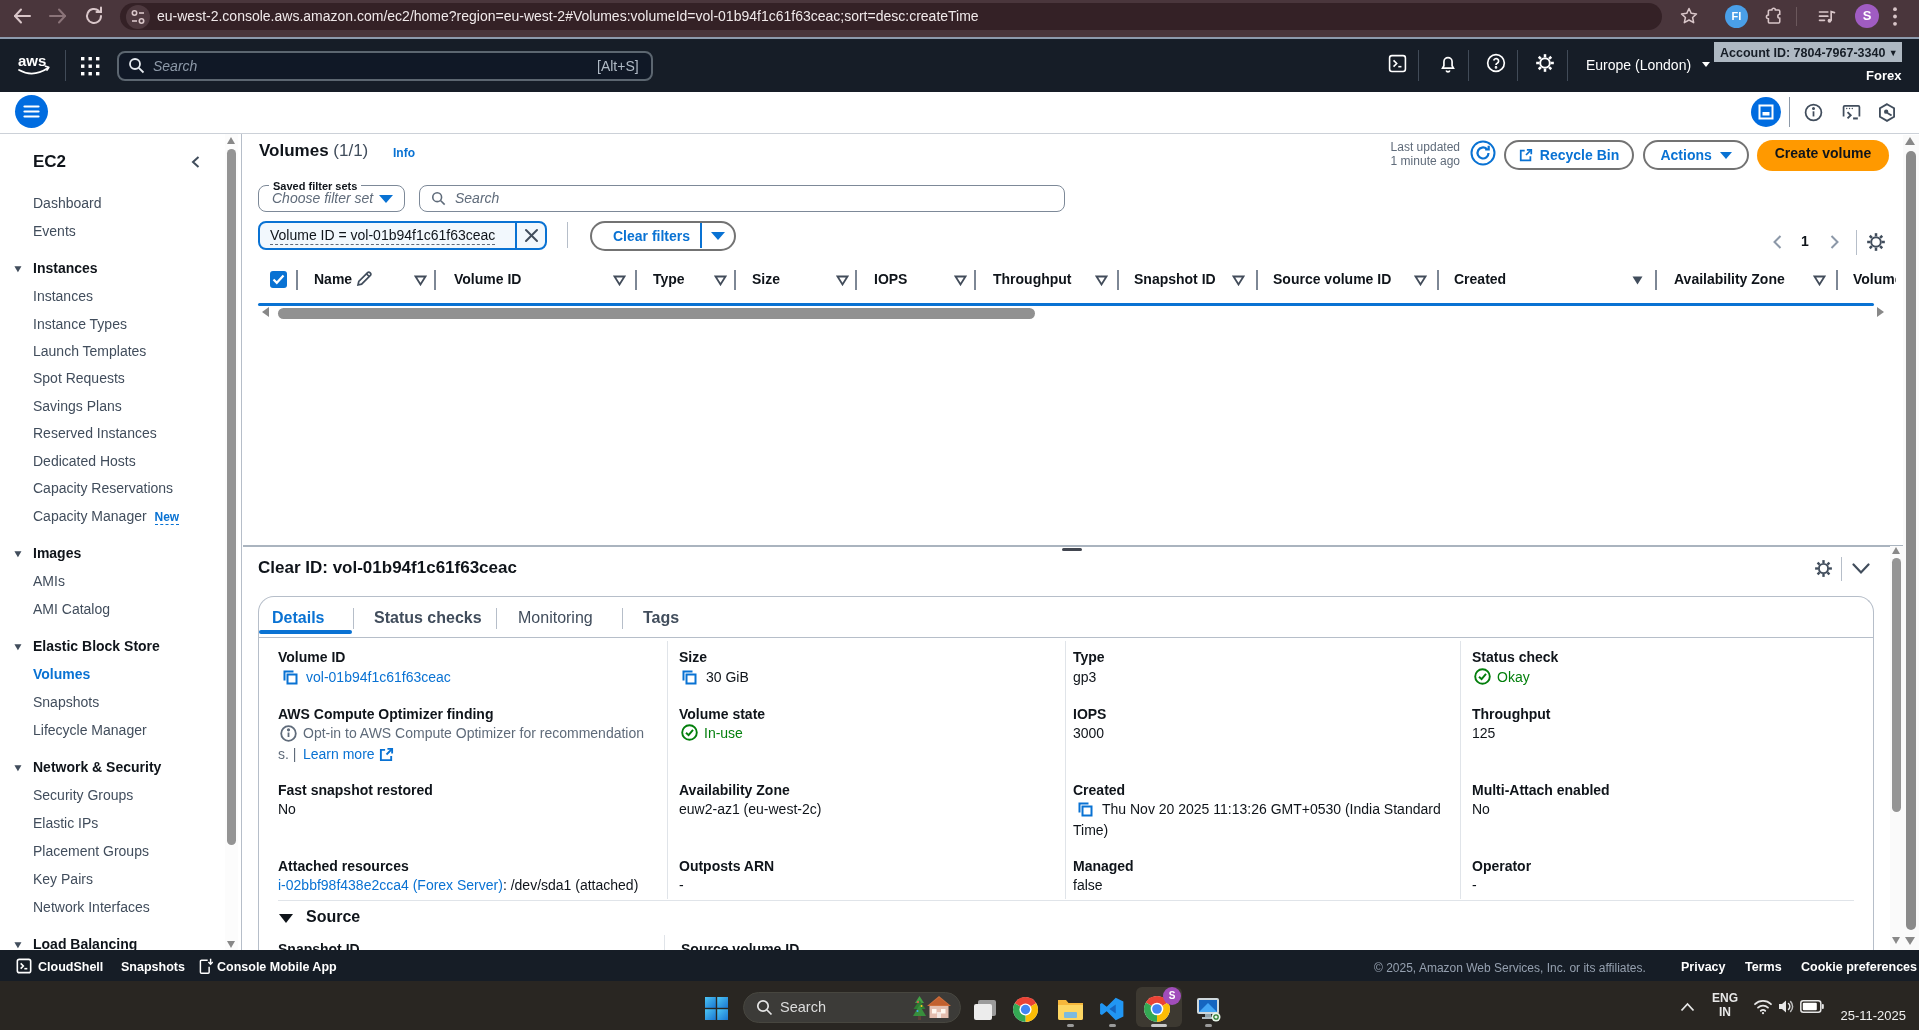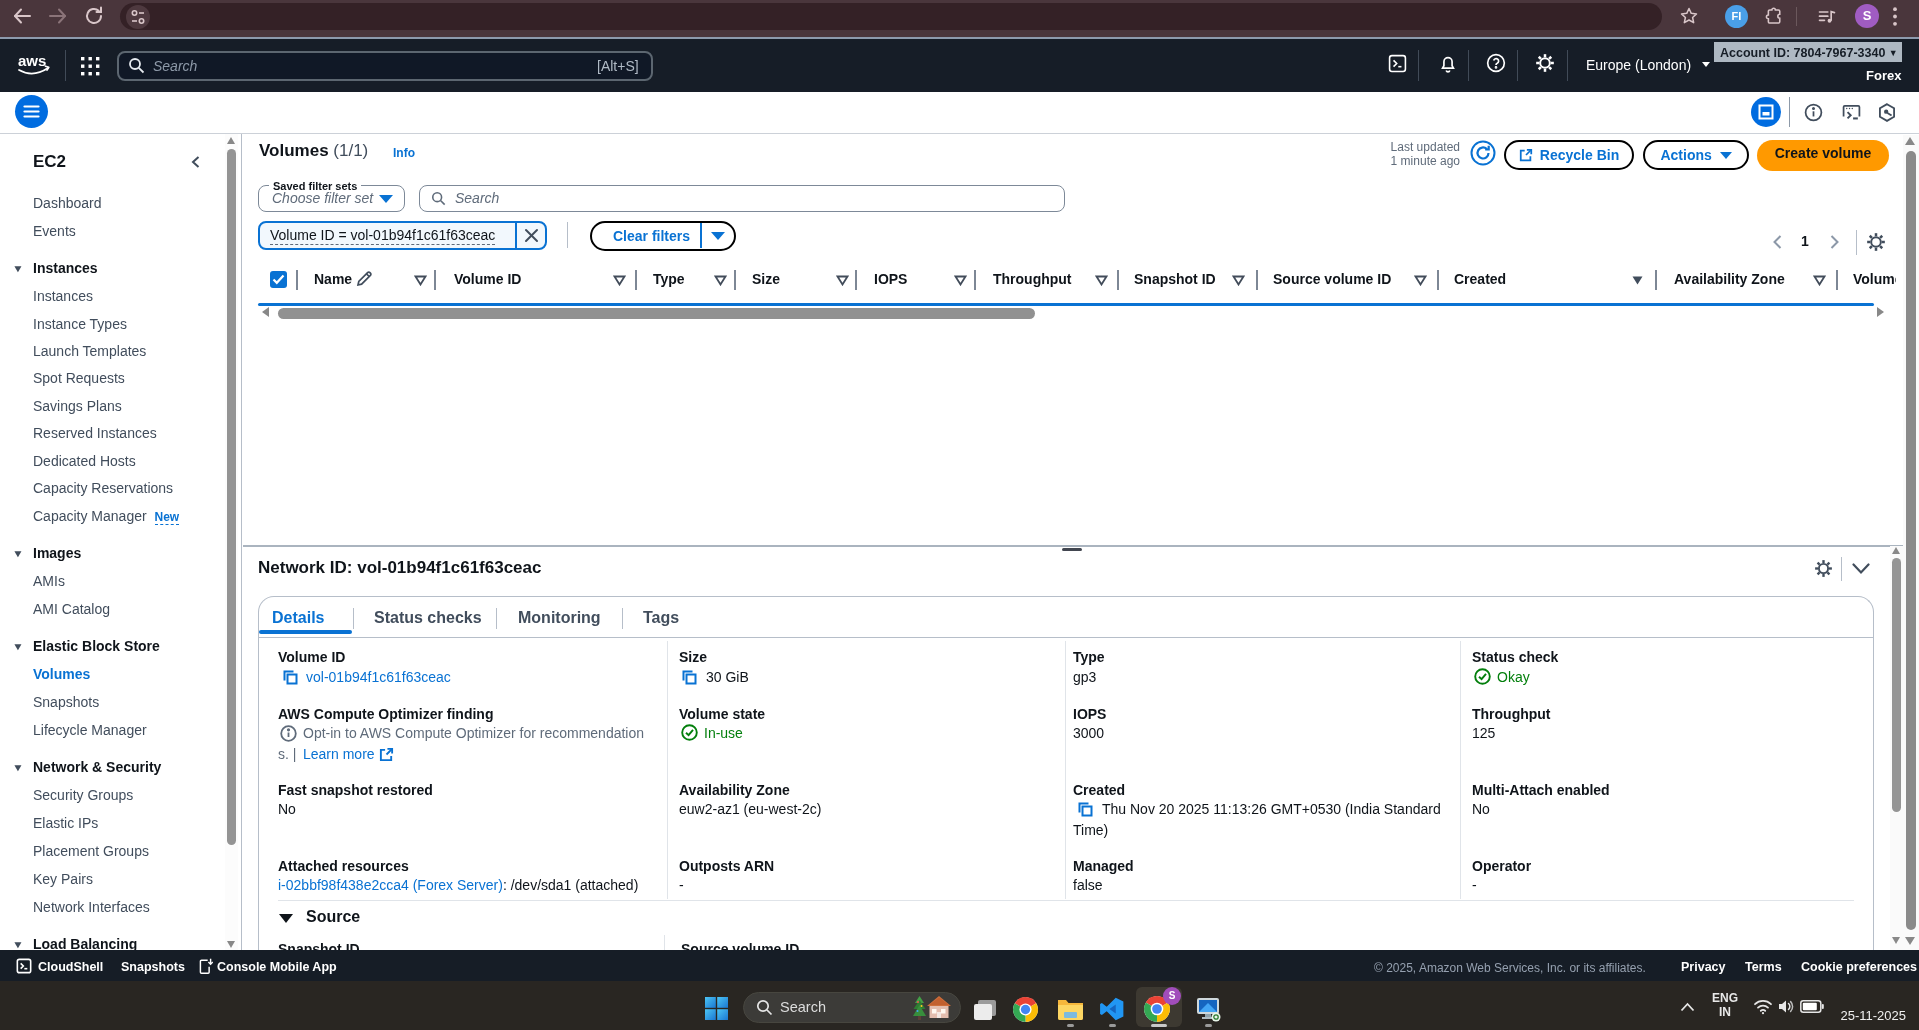--- a/index.html
+++ b/index.html
@@ -19,37 +19,38 @@
 #iconrow{position:absolute;left:0;top:92px;width:1919px;height:42px;background:#fff;border-bottom:1px solid #ccd1d8}
 
 #sidebar{position:absolute;left:0;top:134px;width:242px;height:816px;background:#fff;border-right:1px solid #b6bec9}
 .side-item{position:absolute;left:33px;font-size:14px;color:#414d5c;white-space:nowrap}
 .side-hdr{font-weight:bold;color:#0f141a}
 .side-tri{position:absolute;left:12px;font-size:12px;color:#414d5c;transform:scaleY(0.85)}
 
 #footer{position:absolute;left:0;top:950px;width:1919px;height:31px;background:#161d26;color:#fff;font-size:13px}
 
 #taskbar{position:absolute;left:0;top:981px;width:1919px;height:49px;background:#292622}
-.btn{position:absolute;height:30px;border:2px solid #000000;border-radius:16px;color:#0972d3;font-weight:bold;font-size:14px;text-align:center;background:#fff}
+.btn{position:absolute;height:30px;border:2px solid #737373;border-radius:16px;color:#0972d3;font-weight:bold;font-size:14px;text-align:center;background:#fff}
 .lbl{font-weight:bold;font-size:14px;color:#0f141a}
 </style>
 </head>
 <body>
 <div id="screen">
 
   <div id="chrome"></div>
   <div id="greystrip"></div>
   <div id="omnibox"></div>
   <div id="tunecircle"></div>
   <svg class="abs" style="left:125px;top:4px" width="26" height="26" viewBox="0 0 26 26" fill="none" stroke="#d9c6c9" stroke-width="1.6">
     <circle cx="9.5" cy="9" r="2.2"></circle>
       <line x1="14" y1="9" x2="19" y2="9"></line>
     <circle cx="16.5" cy="17" r="2.2"></circle>
       <line x1="7" y1="17" x2="12" y2="17"></line>
   </svg>
+  <div class="url">eu-west-2.console.aws.amazon.com/ec2/home?region=eu-west-2#Volumes:volumeId=vol-01b94f1c61f63ceac;sort=desc:createTime</div>
 
   <svg class="abs" style="left:11px;top:5px" width="22" height="22" viewBox="0 0 22 22" fill="none" stroke="#d9c6c9" stroke-width="2" stroke-linecap="round" stroke-linejoin="round">
       <line x1="4" y1="11" x2="19" y2="11"></line>
       <polyline points="10,4.5 4,11 10,17.5"></polyline>
     </svg>
   <svg class="abs" style="left:47px;top:5px" width="22" height="22" viewBox="0 0 22 22" fill="none" stroke="#8b7479" stroke-width="2" stroke-linecap="round" stroke-linejoin="round">
       <line x1="3" y1="11" x2="18" y2="11"></line>
       <polyline points="12,4.5 18,11 12,17.5"></polyline>
     </svg>
   <svg class="abs" style="left:83px;top:5px" width="22" height="22" viewBox="0 0 22 22" fill="none" stroke="#d9c6c9" stroke-width="2" stroke-linecap="round">
@@ -352,21 +353,21 @@
   </div>
   <div class="abs" style="left:258px;top:303px;width:1616px;height:3px;background:#0972d3;border-radius:2px"></div>
 
   <div class="abs" style="left:262px;top:307px;width:0;height:0;border-top:5px solid transparent;border-bottom:5px solid transparent;border-right:7px solid #888"></div>
   <div class="abs" style="left:278px;top:308px;width:757px;height:11px;background:#919191;border-radius:6px"></div>
   <div class="abs" style="left:1877px;top:307px;width:0;height:0;border-top:5px solid transparent;border-bottom:5px solid transparent;border-left:7px solid #888"></div>
 
   <div id="panel"></div>
   <div class="abs" style="left:243px;top:545px;width:1676px;height:2px;background:#aab4bf"></div>
   <div class="abs" style="left:1062px;top:548px;width:20px;height:3px;background:#424650;border-radius:2px"></div>
-  <div class="abs" style="left:258px;top:558px;font-size:17px;font-weight:bold;color:#0f141a">Network ID: vol-01b94f1c61f63ceac</div>
+  <div class="abs" style="left:258px;top:558px;font-size:17px;font-weight:bold;color:#0f141a">Clear ID: vol-01b94f1c61f63ceac</div>
   <svg class="abs" style="left:1814px;top:559px" width="19" height="19" viewBox="0 0 24 24" fill="none" stroke="#414d5c">
       <circle cx="12" cy="12" r="5.8" stroke-width="2.4"></circle>
       <g stroke-width="3.0">
         <line x1="18.9" y1="12.0" x2="22.6" y2="12.0"></line>
         <line x1="16.9" y1="16.9" x2="19.5" y2="19.5"></line>
         <line x1="12.0" y1="18.9" x2="12.0" y2="22.6"></line>
         <line x1="7.1" y1="16.9" x2="4.5" y2="19.5"></line>
         <line x1="5.1" y1="12.0" x2="1.4" y2="12.0"></line>
         <line x1="7.1" y1="7.1" x2="4.5" y2="4.5"></line>
         <line x1="12.0" y1="5.1" x2="12.0" y2="1.4"></line>
@@ -377,21 +378,21 @@
   <svg class="abs" style="left:1852px;top:563px" width="18" height="12" viewBox="0 0 18 12" fill="none" stroke="#414d5c" stroke-width="2.2" stroke-linecap="round">
       <polyline points="1.5,1.5 9,9.5 16.5,1.5"></polyline>
     </svg>
 
   <div class="abs" style="left:258px;top:596px;width:1616px;height:434px;border:1px solid #b6bec9;border-radius:16px 16px 0 0;border-bottom:none"></div>
 
   <div class="abs" style="left:272px;top:609px;font-size:16px;font-weight:bold;color:#0972d3">Details</div>
   <div class="abs" style="left:353px;top:608px;width:1px;height:21px;background:#b6bec9"></div>
   <div class="abs" style="left:374px;top:609px;font-size:16px;font-weight:bold;color:#414d5c">Status checks</div>
   <div class="abs" style="left:496px;top:608px;width:1px;height:21px;background:#b6bec9"></div>
-  <div class="abs" style="left:518px;top:609px;font-size:16px;font-weight:bold;color:#414d5c">Monitoring</div>
+  <div class="abs" style="left:518px;top:609px;font-size:16px;font-weight:normal;color:#414d5c">Monitoring</div>
   <div class="abs" style="left:622px;top:608px;width:1px;height:21px;background:#b6bec9"></div>
   <div class="abs" style="left:643px;top:609px;font-size:16px;font-weight:bold;color:#414d5c">Tags</div>
   <div class="abs" style="left:259px;top:637px;width:1614px;height:1px;background:#b6bec9"></div>
   <div class="abs" style="left:259px;top:630px;width:93px;height:4px;background:#0972d3;border-radius:2px"></div>
 
   <div class="abs" style="left:667px;top:641px;width:1px;height:258px;background:#e0e4e9"></div>
   <div class="abs" style="left:1065px;top:641px;width:1px;height:258px;background:#e0e4e9"></div>
   <div class="abs" style="left:1460px;top:641px;width:1px;height:258px;background:#e0e4e9"></div>
   <div id="grid">
   <div class="abs lbl" style="left:278px;top:649px">Volume ID</div>

